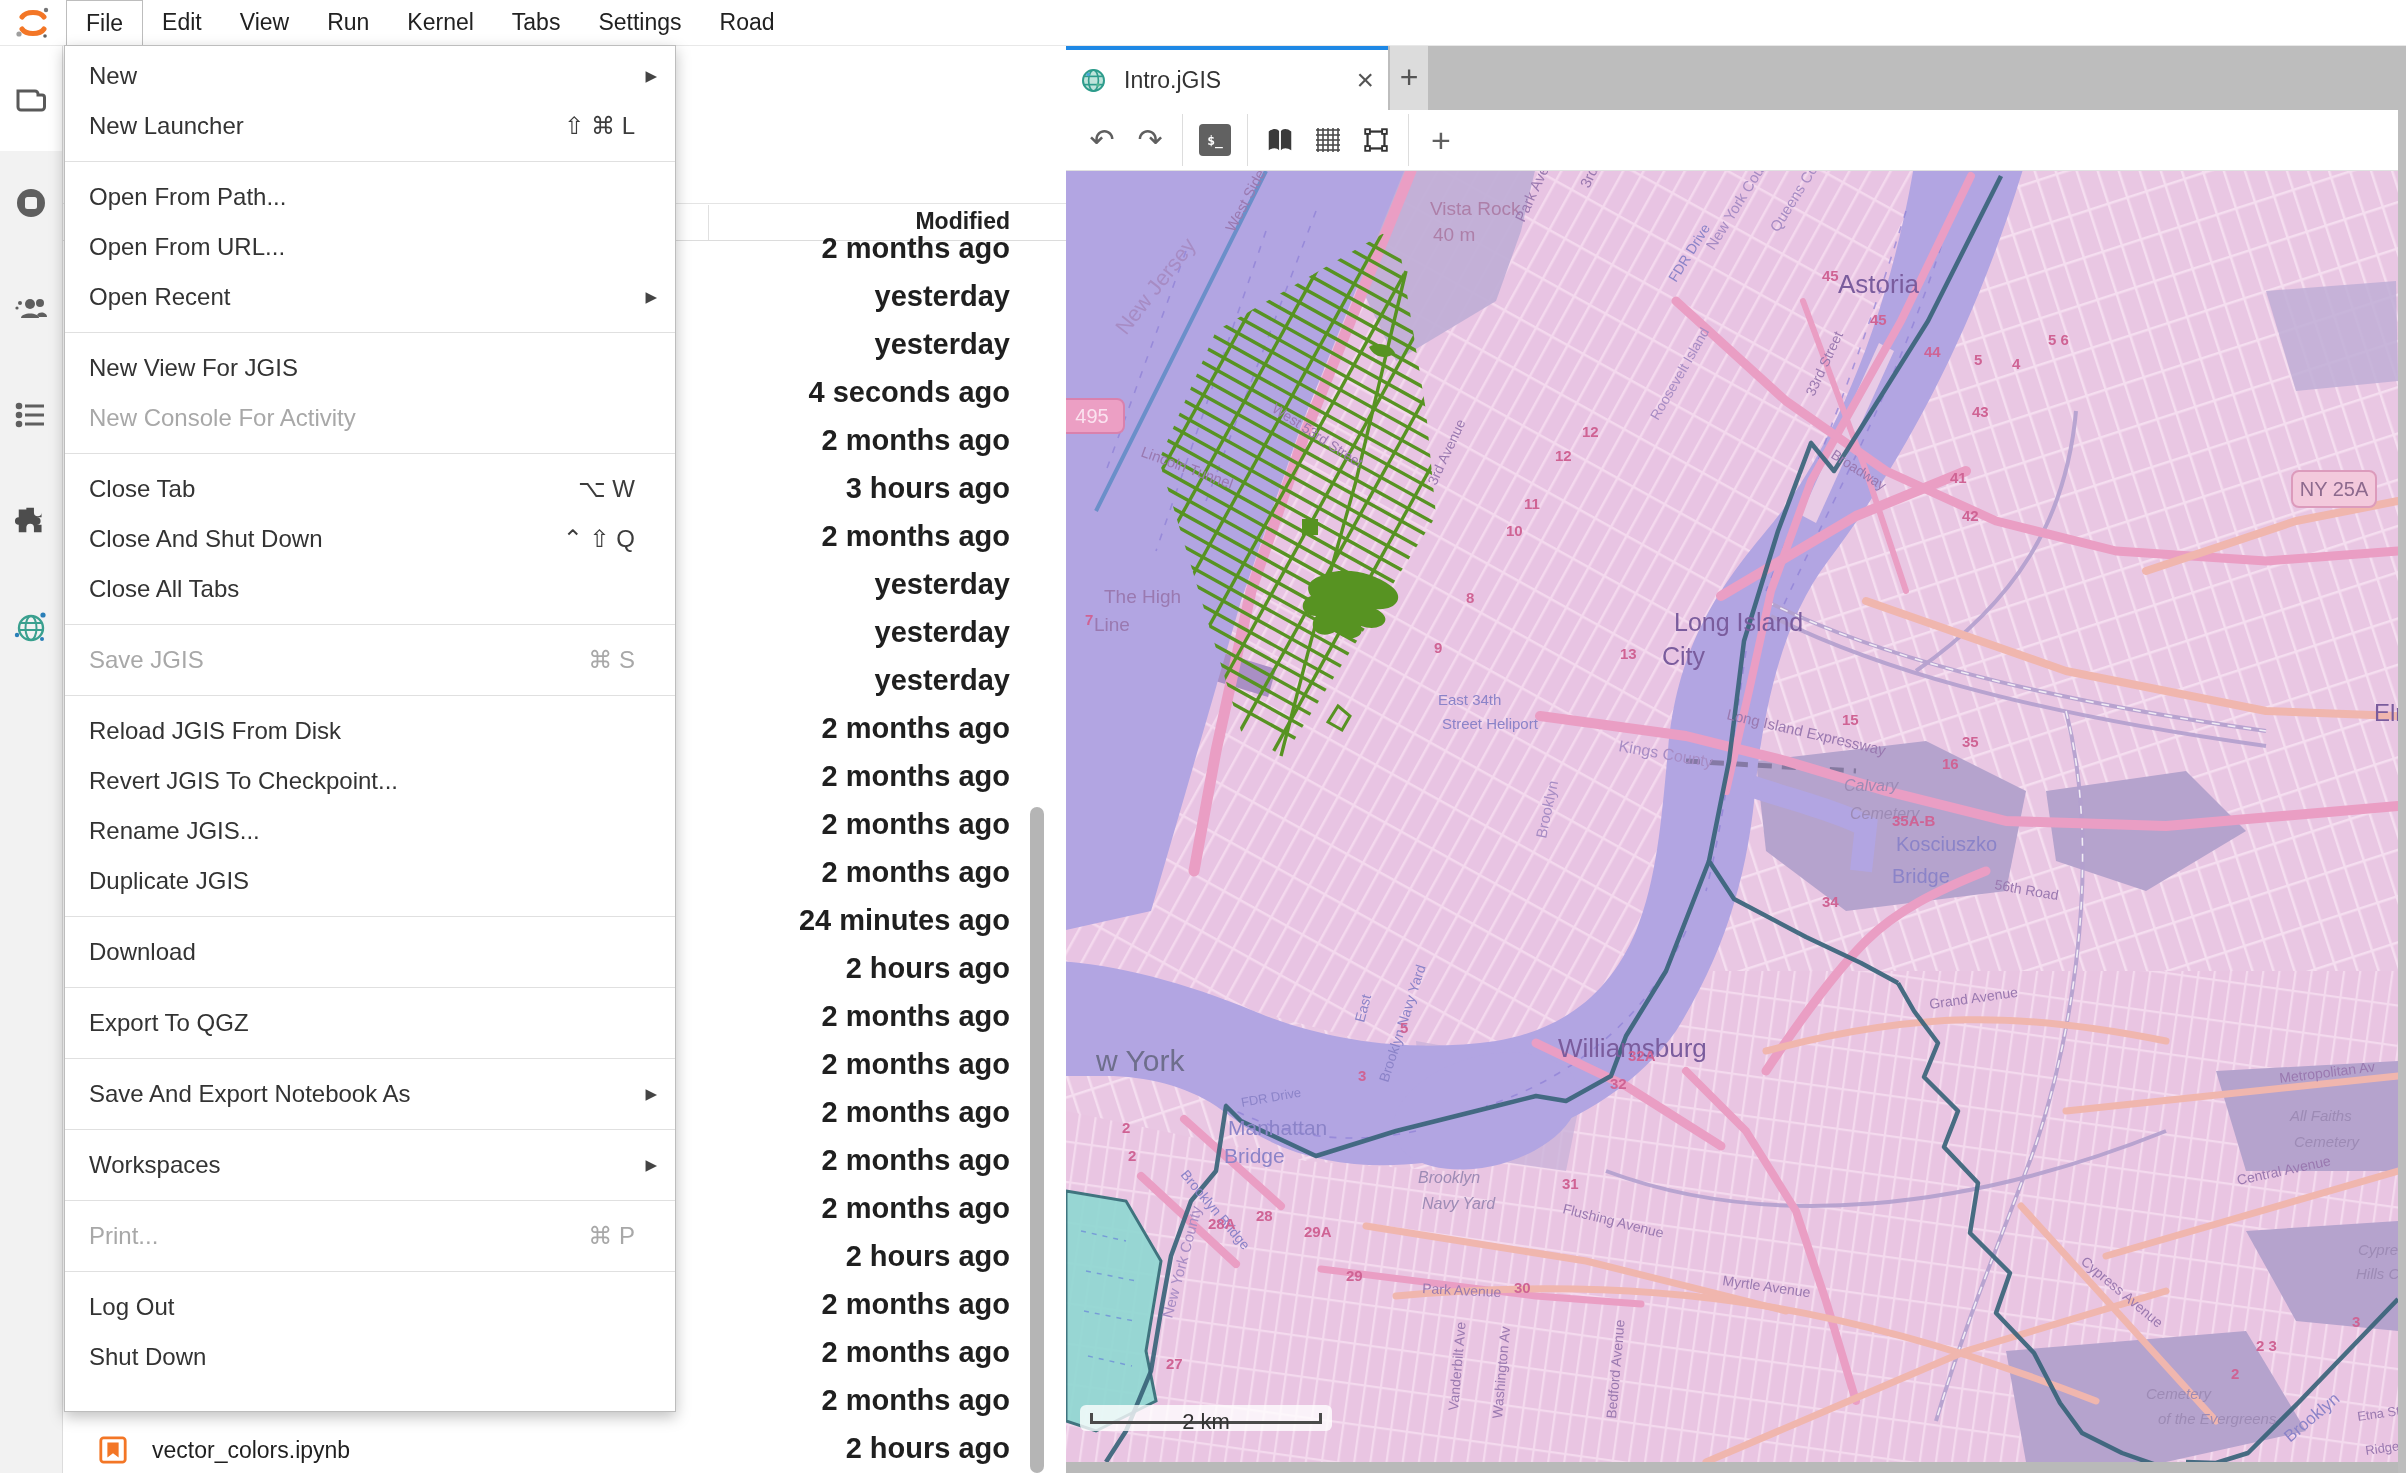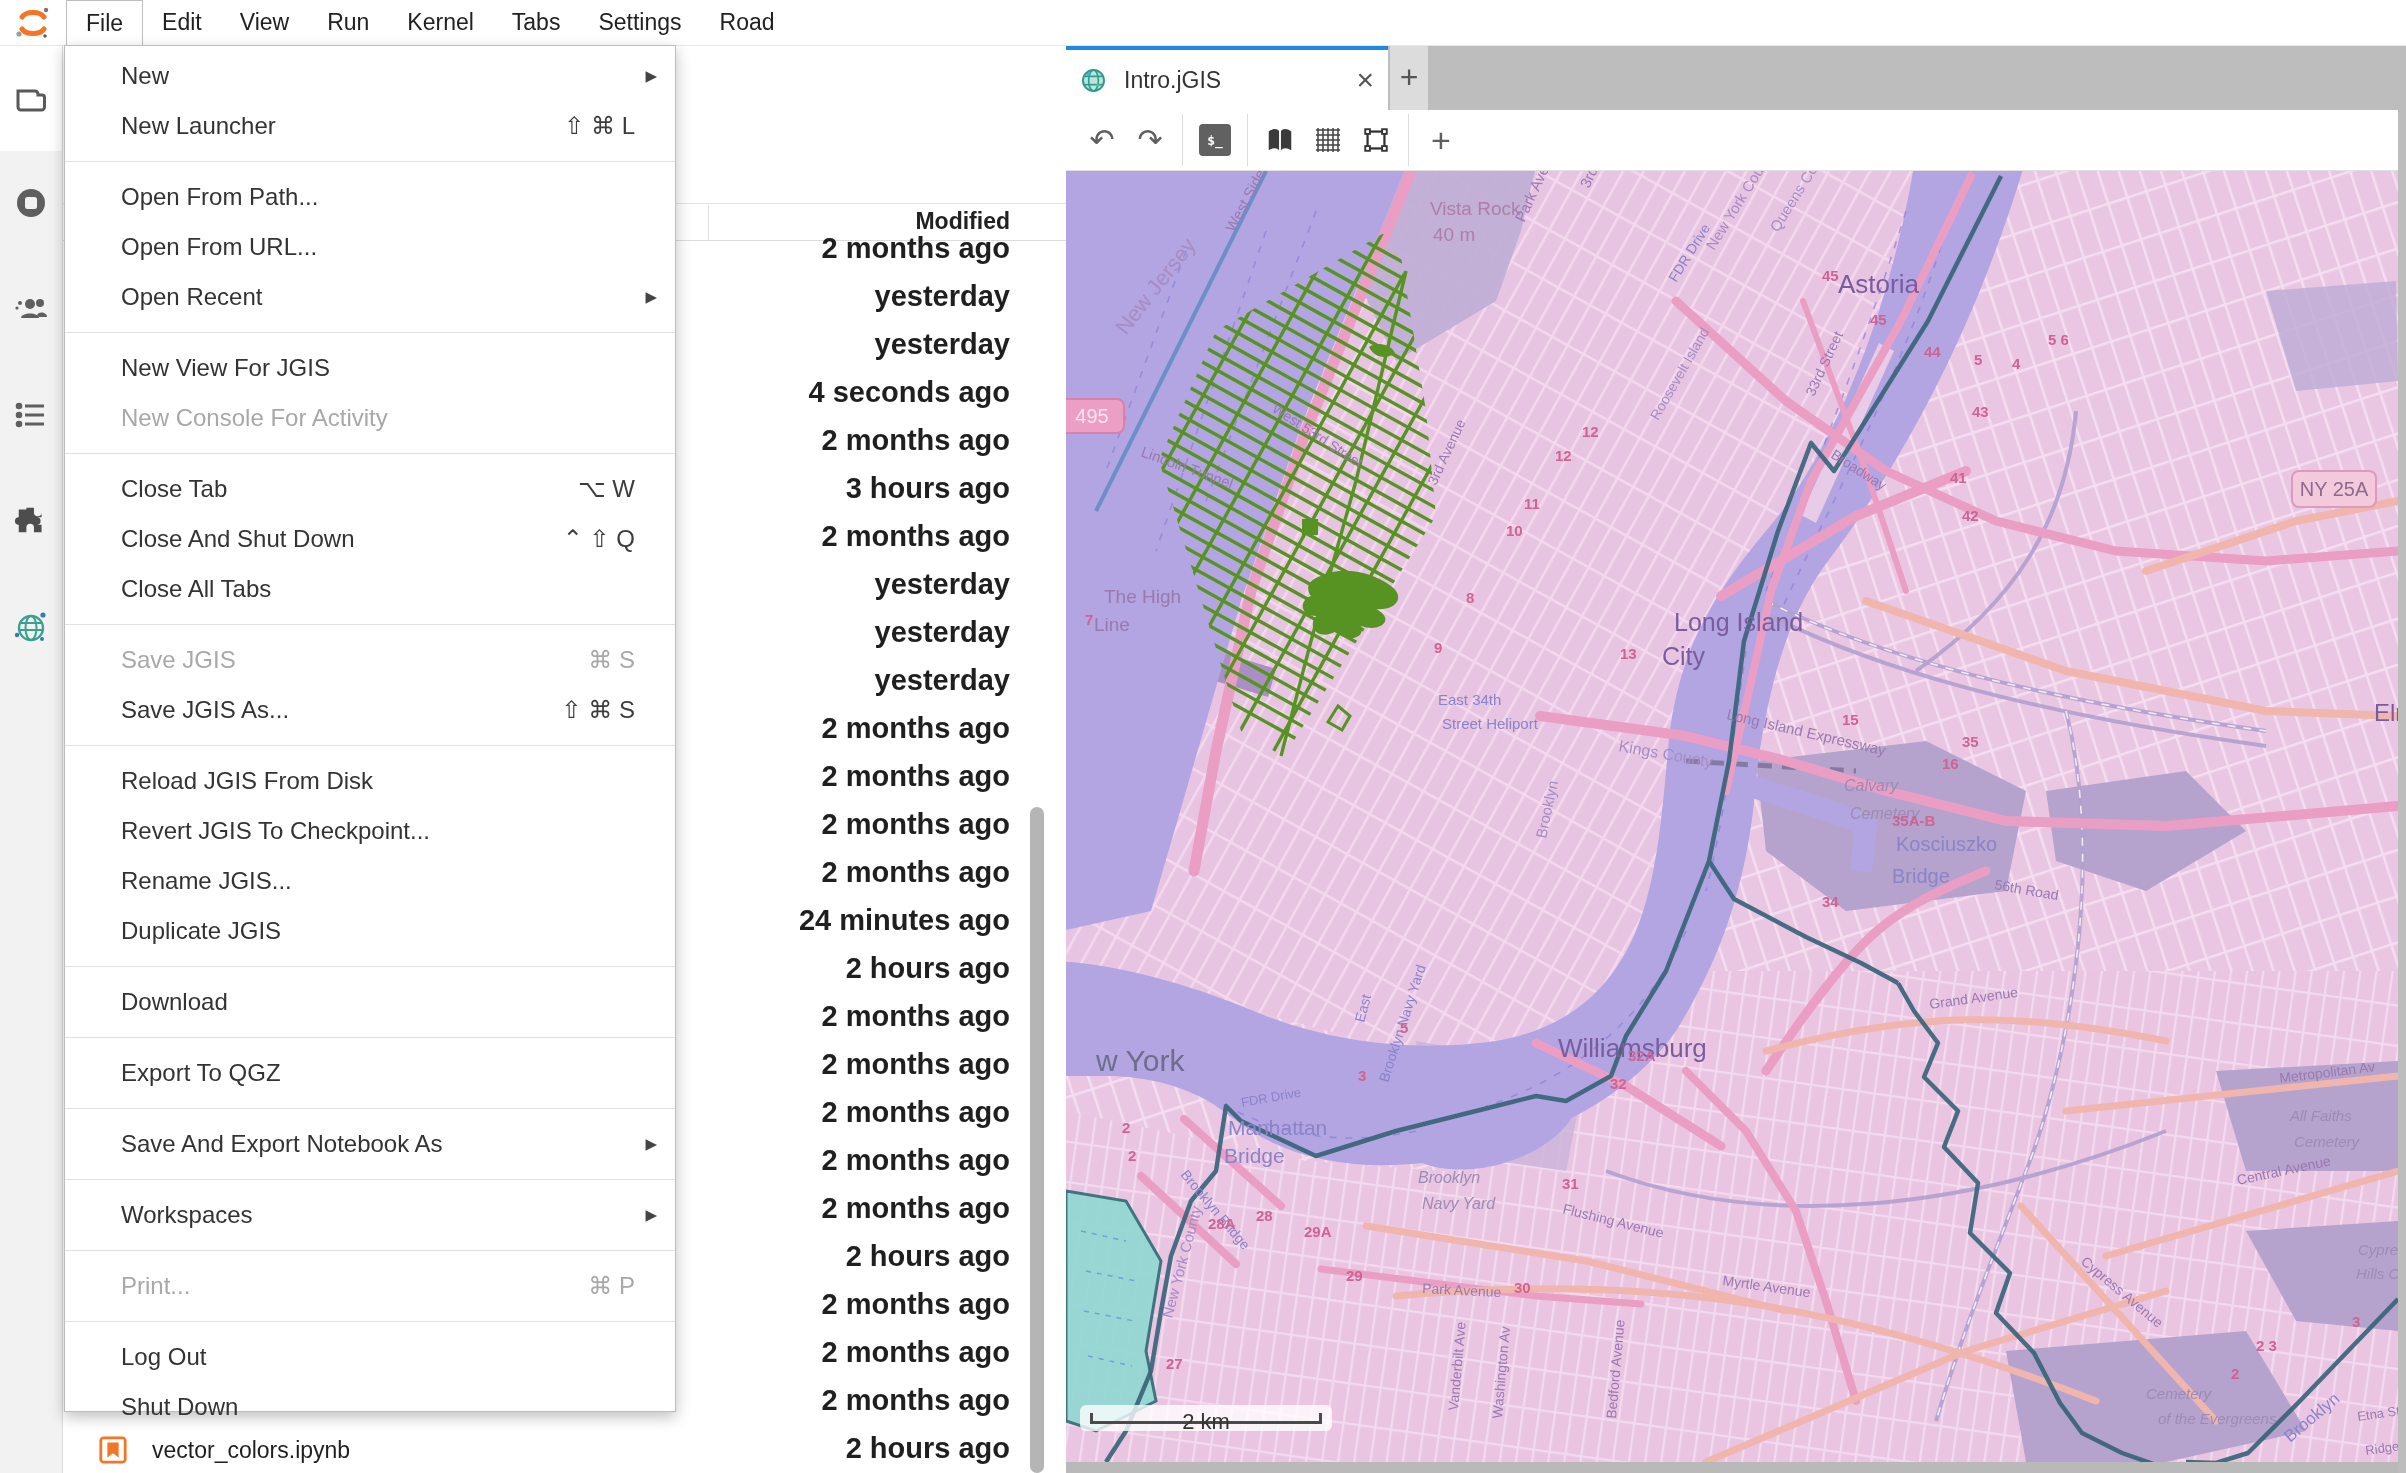--- a/index.html
+++ b/index.html
@@ -24,21 +24,21 @@
   #modified-header{position:absolute;right:56px;top:163px;font-size:23px;font-weight:bold;color:#212121;}
   #modified-rows{position:absolute;right:56px;top:179px;}
   .mod-row{height:48px;line-height:48px;font-size:29px;color:#1f1f1f;text-align:right;white-space:nowrap;font-weight:bold;}
   #fb-scrollbar{position:absolute;left:968px;top:762px;bottom:0;width:14px;border-radius:7px;background:#b5b5b5;}
   #bottom-file{position:absolute;left:36px;top:1390px;display:flex;align-items:center;gap:24px;}
   #bottom-file span{font-size:23px;color:#1f1f1f;}
   
   #file-menu{position:absolute;left:64px;top:45px;width:612px;height:1367px;background:#fff;
              border:1px solid #bdbdbd;box-shadow:0 5px 14px rgba(0,0,0,.25);z-index:42;
              box-sizing:border-box;padding-top:5px;}
-  .menu-item{height:50px;display:flex;align-items:center;padding:0 18px 0 56px;font-size:24px;color:#333;}
+  .menu-item{height:50px;display:flex;align-items:center;padding:0 18px 0 24px;font-size:24px;color:#333;}
   .menu-item .lab{flex:1;white-space:nowrap;}
   .menu-item .sc{font-size:24px;color:#3c3c3c;padding-right:22px;white-space:nowrap;}
   .menu-item .sub{font-size:15px;color:#444;width:14px;text-align:right;}
   .menu-item.disabled .lab,.menu-item.disabled .sc{color:#a8a8a8;}
   .menu-sep{height:1px;background:#e0e0e0;margin:10px 0;}
   
   #map-panel{position:absolute;left:1066px;top:45px;width:1340px;height:1428px;z-index:6;}
   #tabbar{position:absolute;left:0;top:0;width:1340px;height:65px;background:#bdbdbd;}
   #tab-active{position:absolute;left:0;top:0;width:322px;height:65px;background:#fff;
               border-top:5px solid #1e88e5;box-sizing:border-box;display:flex;align-items:center;padding:0 14px;gap:17px;}
@@ -228,24 +228,20 @@
       <span class="lab">Close And Shut Down</span>
       <span class="sc">⌃ ⇧ Q</span>
     </div>
     <div class="menu-item">
       <span class="lab">Close All Tabs</span>
     </div>
     <div class="menu-sep"></div>
     <div class="menu-item disabled">
       <span class="lab">Save JGIS</span>
       <span class="sc">⌘ S</span>
-    </div>
-    <div class="menu-item">
-      <span class="lab">Save JGIS As...</span>
-      <span class="sc">⇧ ⌘ S</span>
     </div>
     <div class="menu-sep"></div>
     <div class="menu-item">
       <span class="lab">Reload JGIS From Disk</span>
     </div>
     <div class="menu-item">
       <span class="lab">Revert JGIS To Checkpoint...</span>
     </div>
     <div class="menu-item">
       <span class="lab">Rename JGIS...</span>

